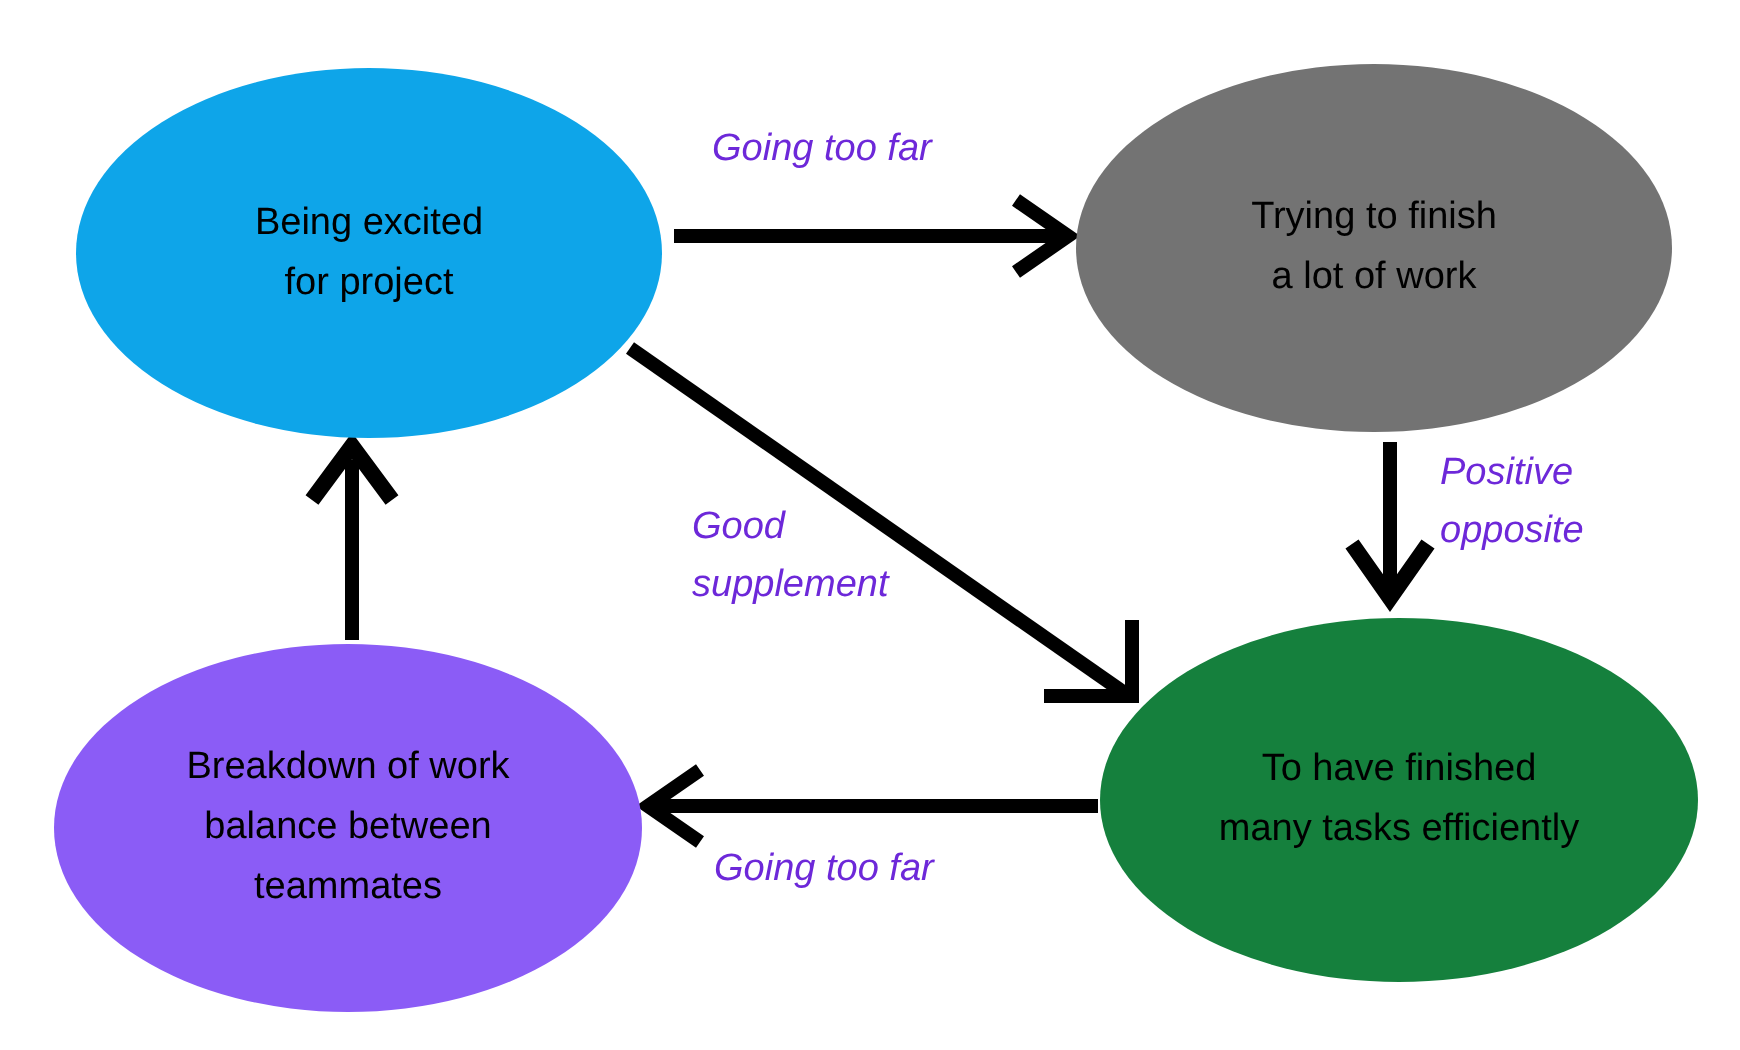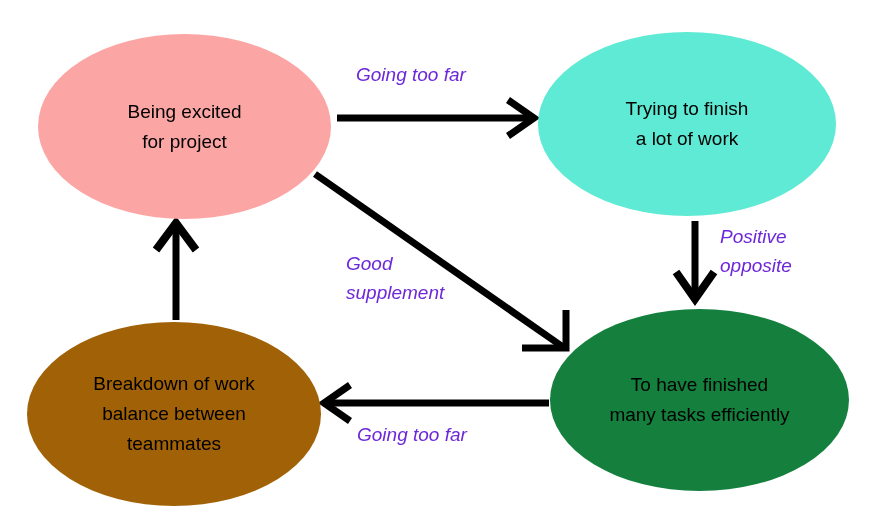--- a/index.html
+++ b/index.html
@@ -86,31 +86,31 @@
       <line x1="549" y1="403" x2="330" y2="403" stroke="#000000" stroke-width="7" stroke-linecap="butt"></line>
       <polyline points="350,385 324,403 350,421" fill="none" stroke="#000000" stroke-width="7" stroke-linejoin="miter" stroke-linecap="butt"></polyline>
     </g>
 
     <g>
       <line x1="176" y1="320" x2="176" y2="230" stroke="#000000" stroke-width="7" stroke-linecap="butt"></line>
       <polyline points="156,250 176,223 196,250" fill="none" stroke="#000000" stroke-width="8" stroke-linejoin="miter" stroke-linecap="butt"></polyline>
     </g>
   </svg>
 
-  <div class="node" id="node-red" style="background:#fca5a5">
+  <div class="node" id="node-red" style="background:#0ea5e9">
     <span class="node-label">Being excited
 for project</span>
   </div>
 
-  <div class="node" id="node-green" style="background:#5eead4">
+  <div class="node" id="node-green" style="background:#737373">
     <span class="node-label">Trying to finish
 a lot of work</span>
   </div>
 
-  <div class="node" id="node-yellow" style="background:#a16207">
+  <div class="node" id="node-yellow" style="background:#8b5cf6">
     <span class="node-label">Breakdown of work
 balance between
 teammates</span>
   </div>
 
   <div class="node" id="node-blue" style="background:#15803d">
     <span class="node-label">To have finished
 many tasks efficiently</span>
   </div>
 

